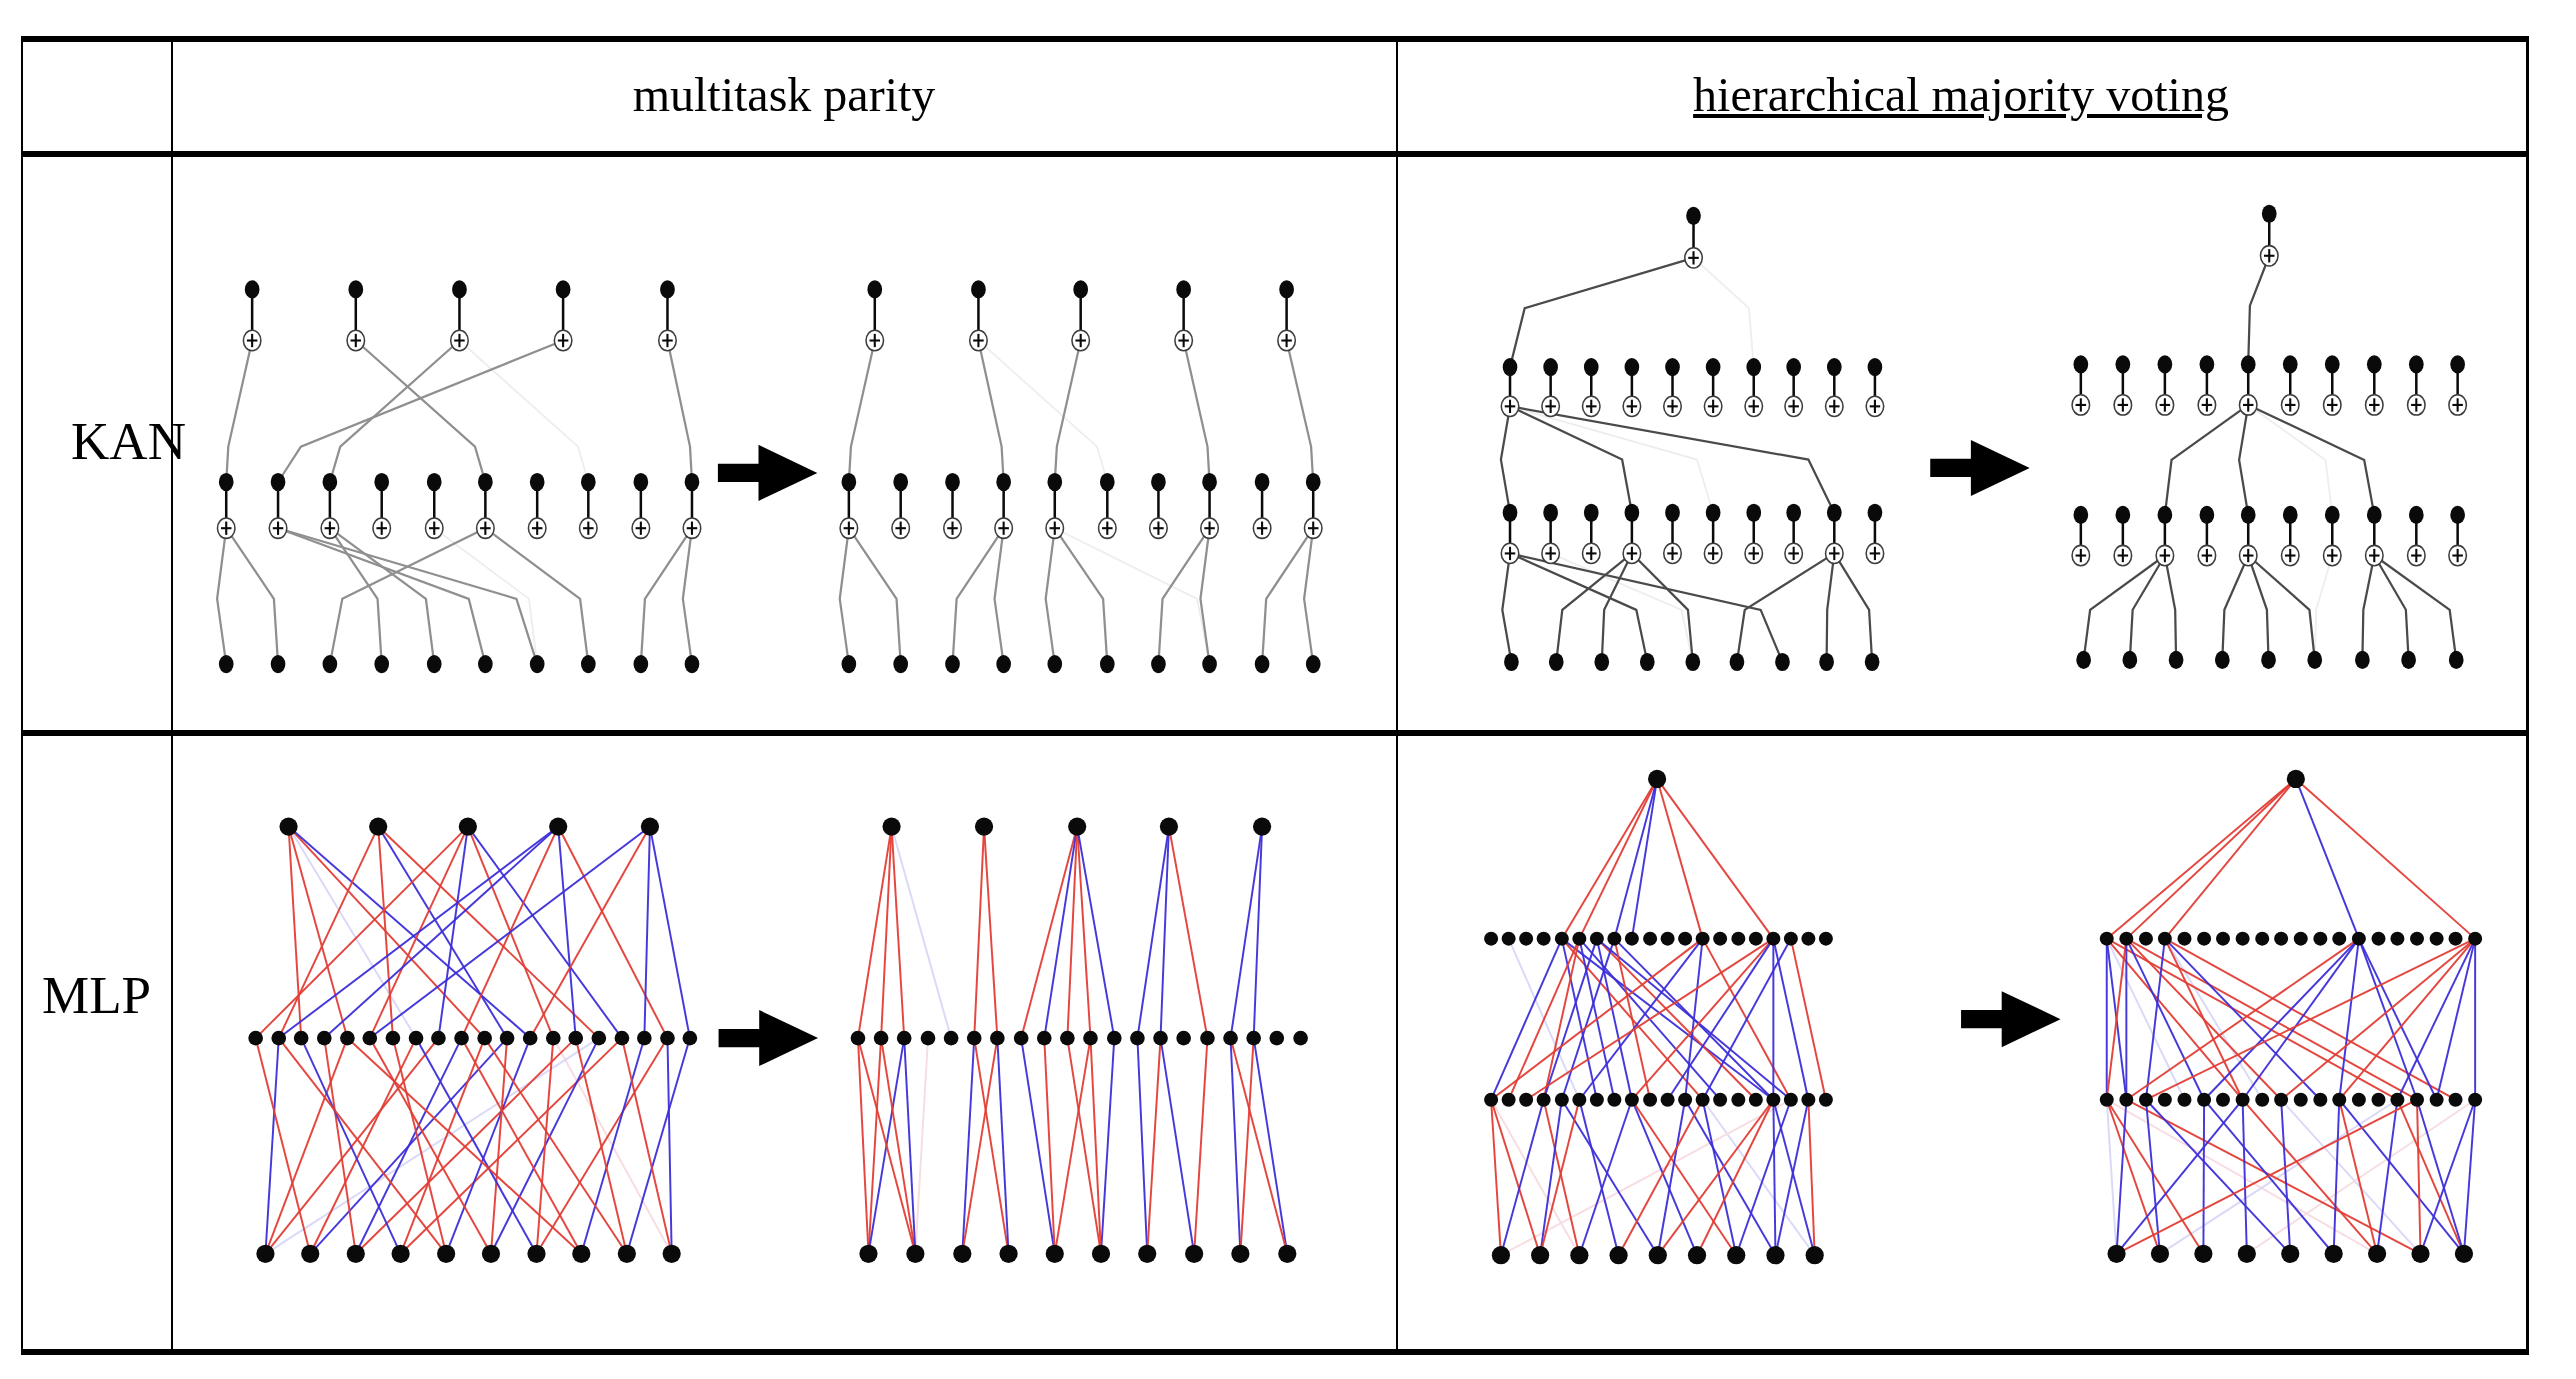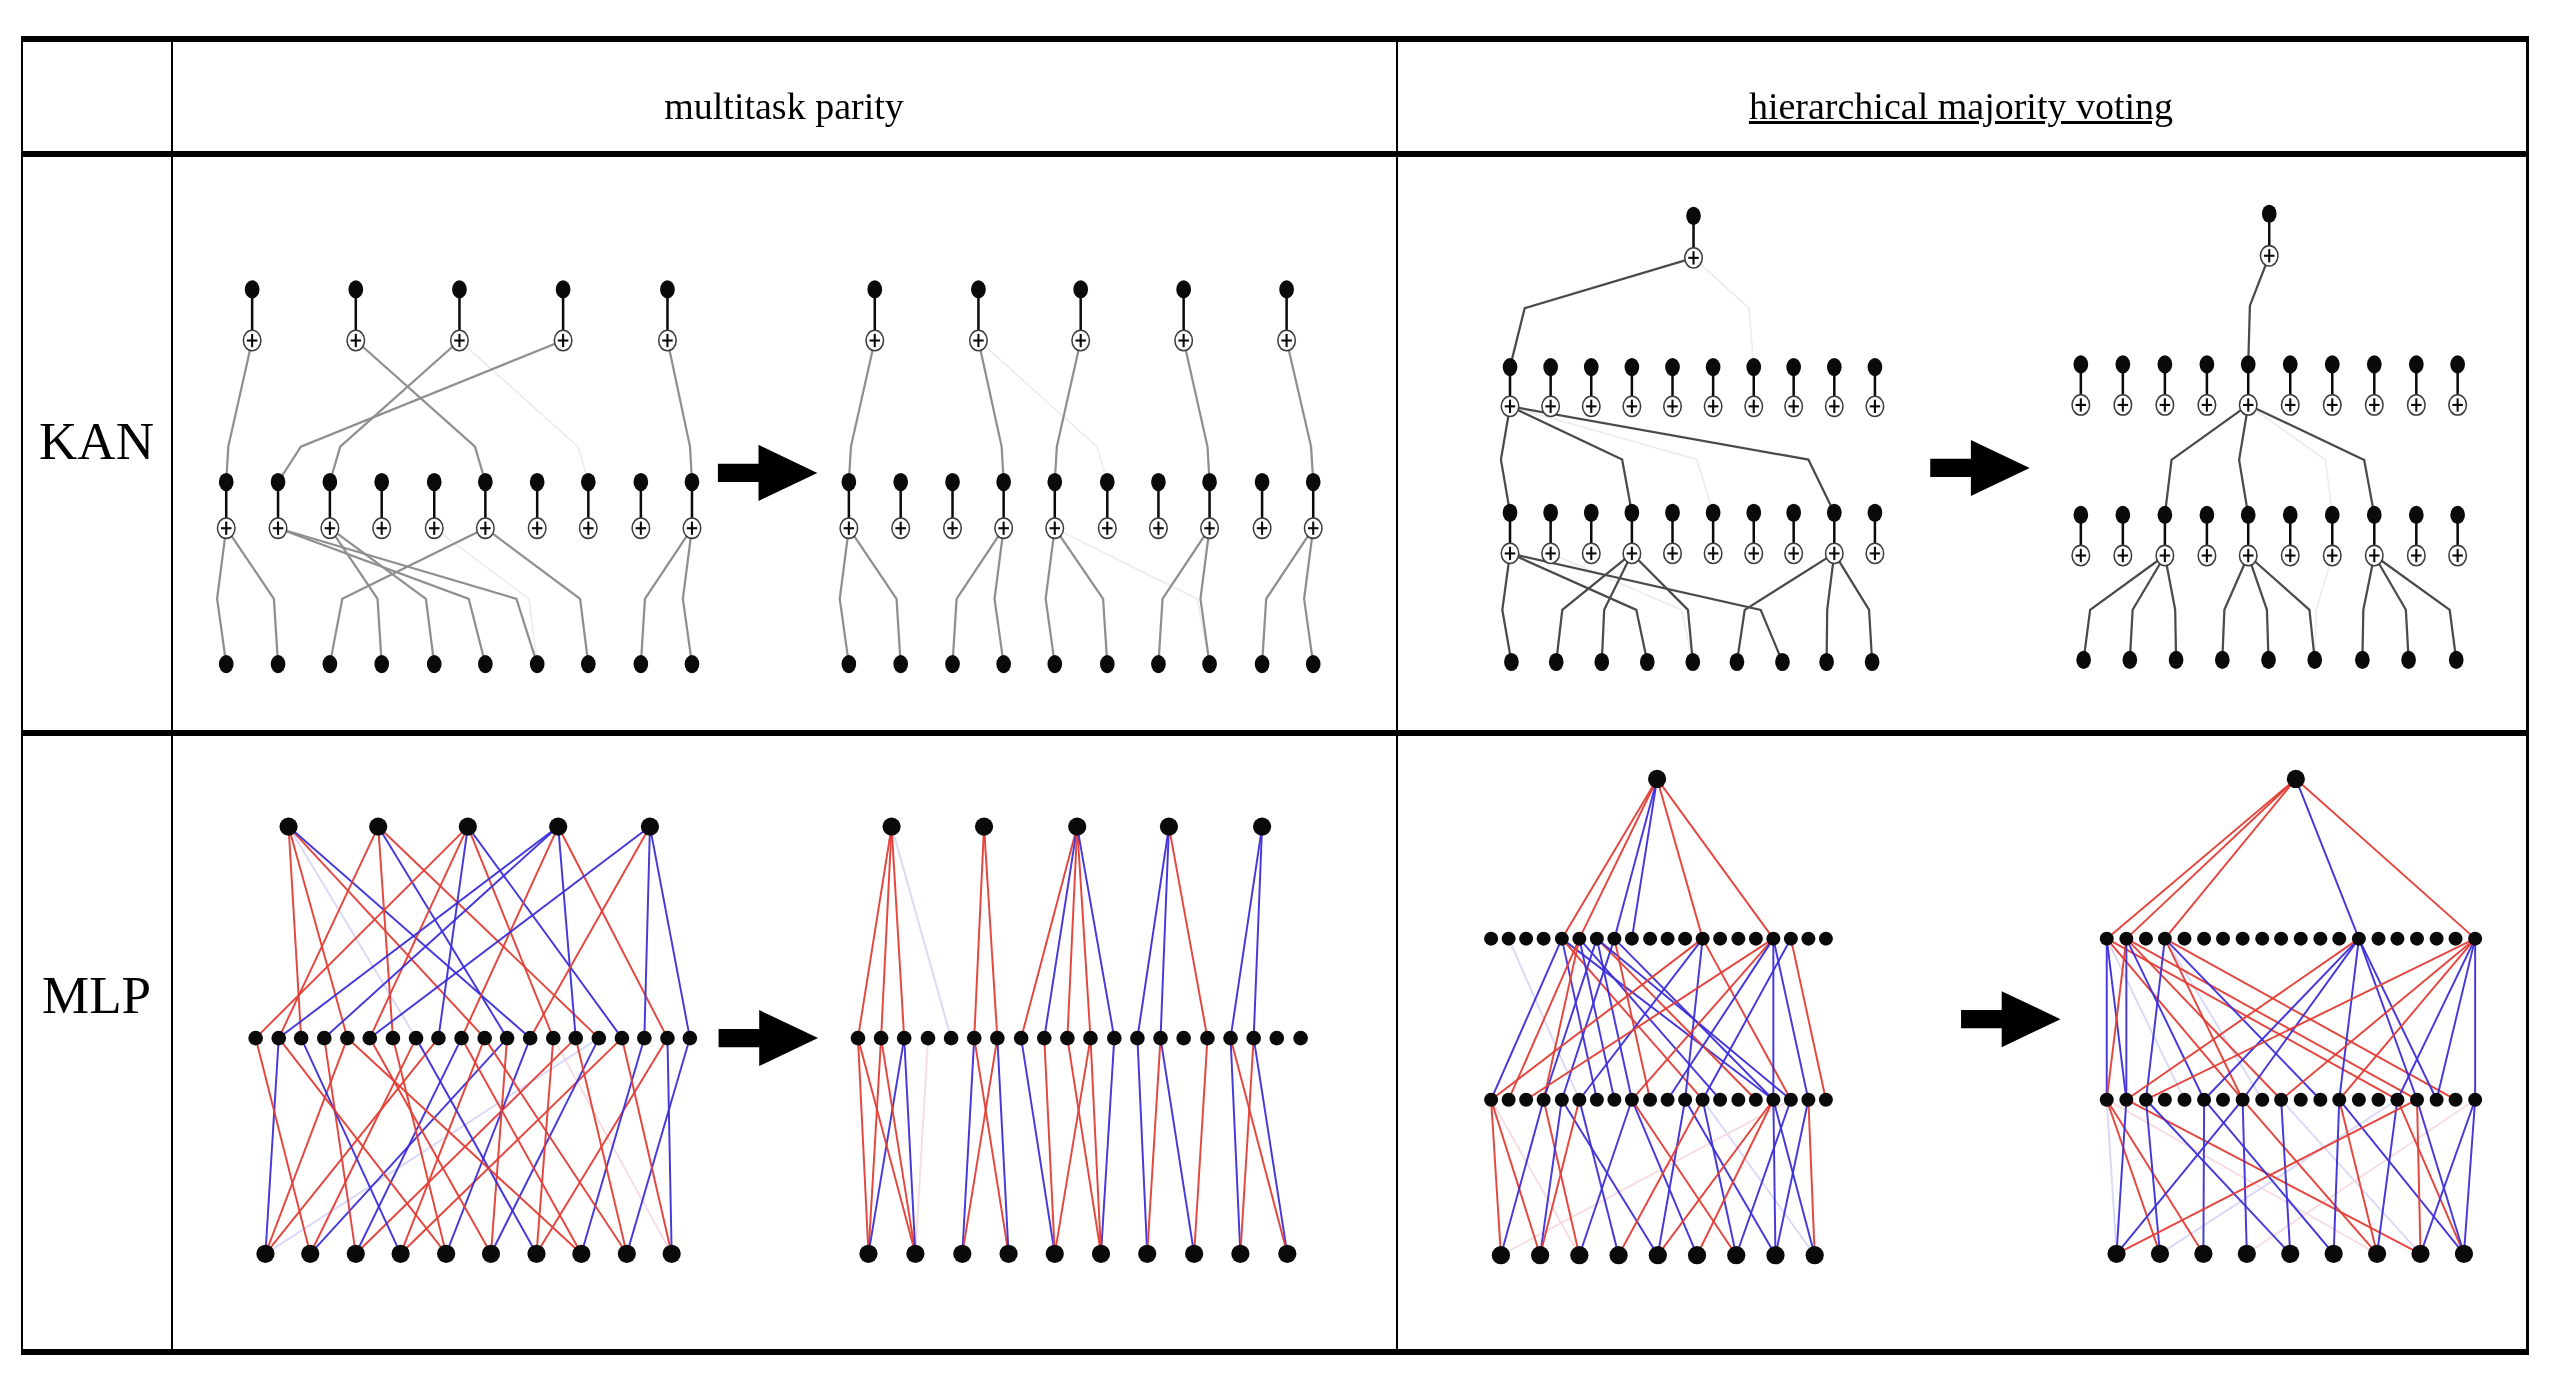--- a/index.html
+++ b/index.html
@@ -2,21 +2,21 @@
 <html style="font-size:11.2px"><head>
 <meta charset="utf-8">
 <style>
   html,body{margin:0;padding:0;background:#ffffff;}
   .page{position:relative;width:2576px;height:1380px;background:#fff;overflow:hidden;
         font-family:"Liberation Serif","DejaVu Serif",serif;color:#000;}
   .hline{position:absolute;background:#000;height:5.6px;}
   .vline{position:absolute;background:#000;width:2.1px;}
   .cell-text{position:absolute;display:flex;align-items:center;justify-content:center;
              text-align:center;white-space:nowrap;}
-  .header-text{font-size:38px;margin-top:12px;}
+  .header-text{font-size:48px;}
   .row-label{font-size:53px;}
   svg.diagram-layer{position:absolute;left:0;top:0;pointer-events:none;}
 </style>
 </head>
 <body>
 
 <div class="page">
 
   <div>
     <div class="hline" style="left:21px;top:36px;width:2508px;"></div>
@@ -24,21 +24,21 @@
     <div class="hline" style="left:21px;top:730px;width:2508px;"></div>
     <div class="hline" style="left:21px;top:1349px;width:2508px;"></div>
     <div class="vline" style="left:21px;top:36px;height:1318px;"></div>
     <div class="vline" style="left:171px;top:36px;height:1318px;"></div>
     <div class="vline" style="left:1396px;top:36px;height:1318px;"></div>
     <div class="vline" style="left:2526px;top:36px;height:1318px;width:2.8px;"></div>
 
     <div class="cell-text header-text" style="left:172px;top:42px;width:1224px;height:104px;">multitask parity</div>
     <div class="cell-text header-text" style="left:1396px;top:42px;width:1130px;height:104px;text-decoration:underline;">hierarchical majority voting</div>
 
-    <div class="cell-text row-label" style="left:23px;top:406px;width:147px;height:70px;">KAN</div>
+    <div class="cell-text row-label" style="left:23px;top:406px;width:147px;height:70px;padding-left:32px;">KAN</div>
     <div class="cell-text row-label" style="left:23px;top:960px;width:147px;height:70px;">MLP</div>
   </div>
 
   <svg class="diagram-layer" id="net-svg" width="2576" height="1380" viewBox="0 0 3678 1970">
       <g>
         <g>
           <polyline points="656,486 825.28,637.5 840,688" fill="none" stroke="#ededed" stroke-width="2.5"></polyline>
           <polyline points="620,754 755.24,854.88 767,948" fill="none" stroke="#ededed" stroke-width="2.5"></polyline>
           <polyline points="360,486 325.96,637.5 323,688" fill="none" stroke="#8f8f8f" stroke-width="3.2"></polyline>
           <polyline points="508,486 678.2,637.5 693,688" fill="none" stroke="#8f8f8f" stroke-width="3.2"></polyline>

